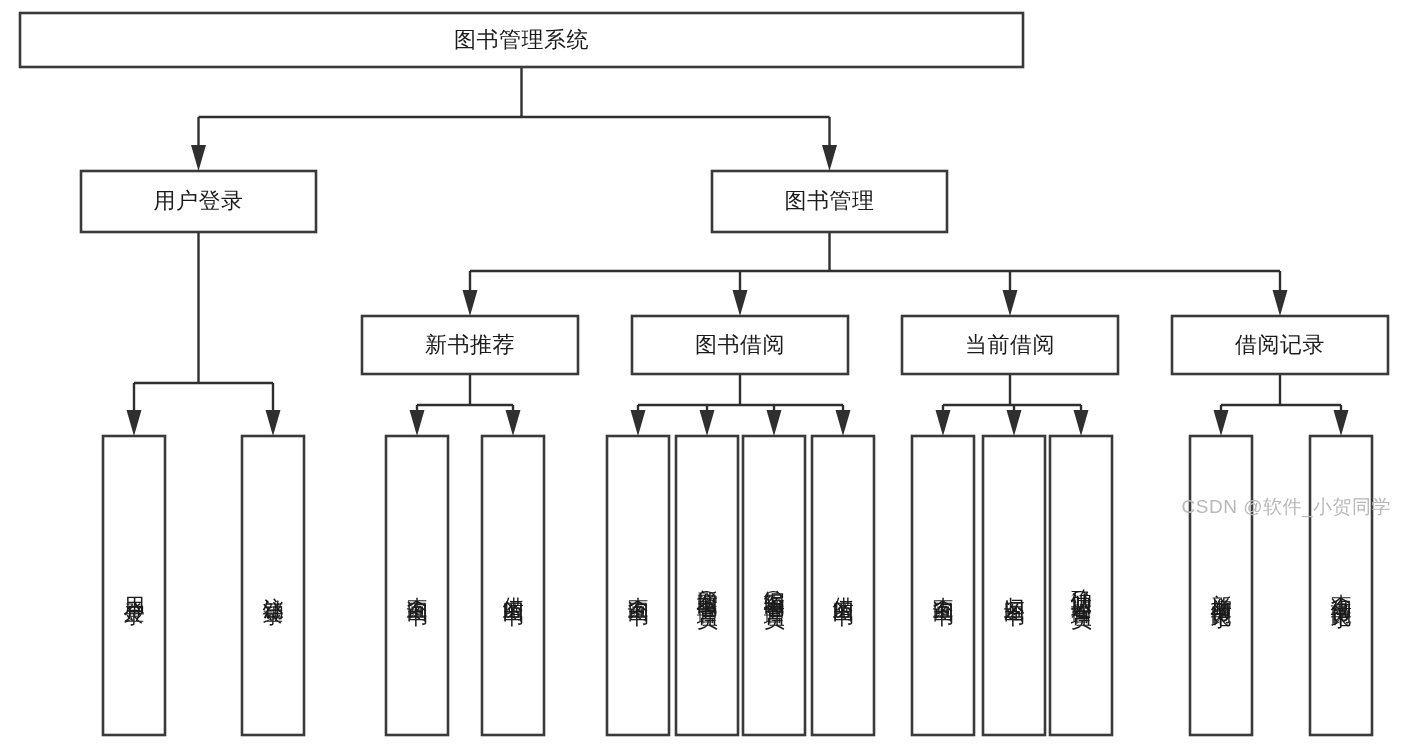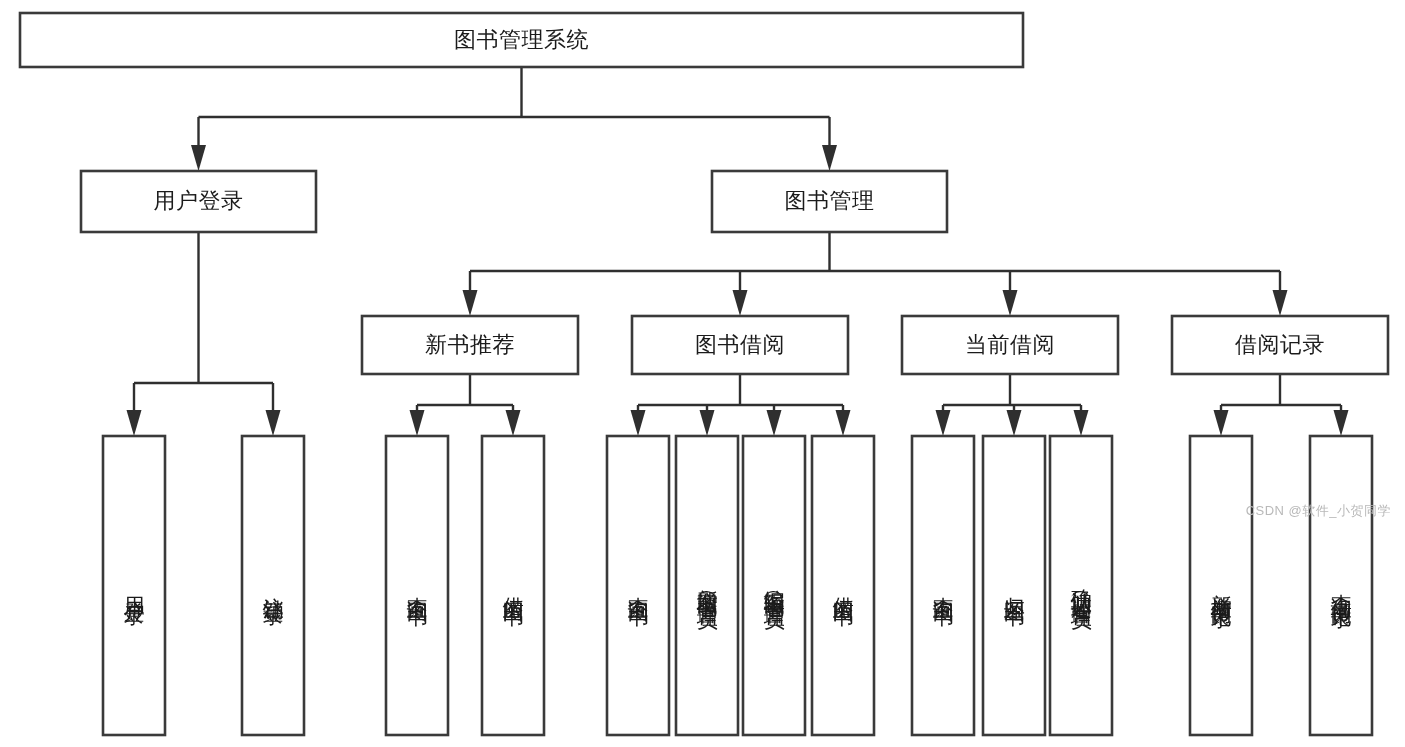--- a/index.html
+++ b/index.html
@@ -68,21 +68,21 @@
     color: #1b1b1b;
     letter-spacing: 3px;
     white-space: nowrap;
     text-align: center;
   }
   .watermark {
     position: absolute;
     right: 14px;
     bottom: 6px;
     font-family: "Liberation Sans", "DejaVu Sans", sans-serif;
-    font-size: 13px;
+    font-size: 19px;
     color: #b9b9b9;
     letter-spacing: 0.5px;
     white-space: nowrap;
     user-select: none;
   }
 </style>
 </head>
 <body>
 
 <div id="diagram-root">

